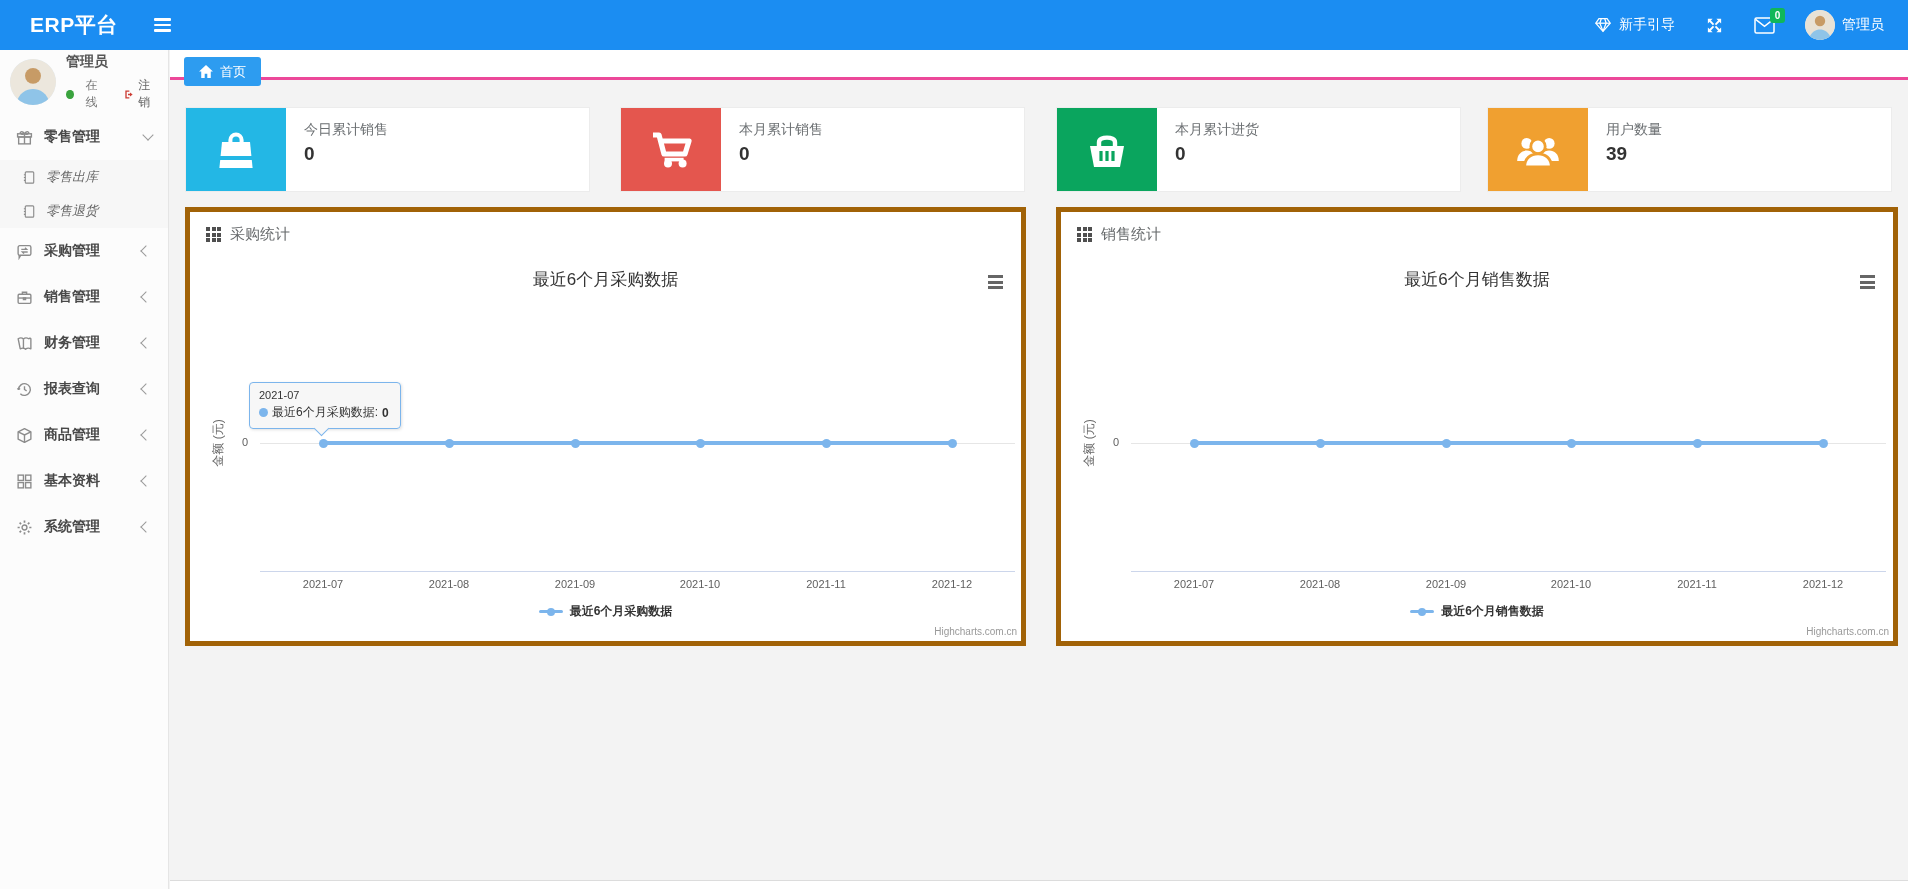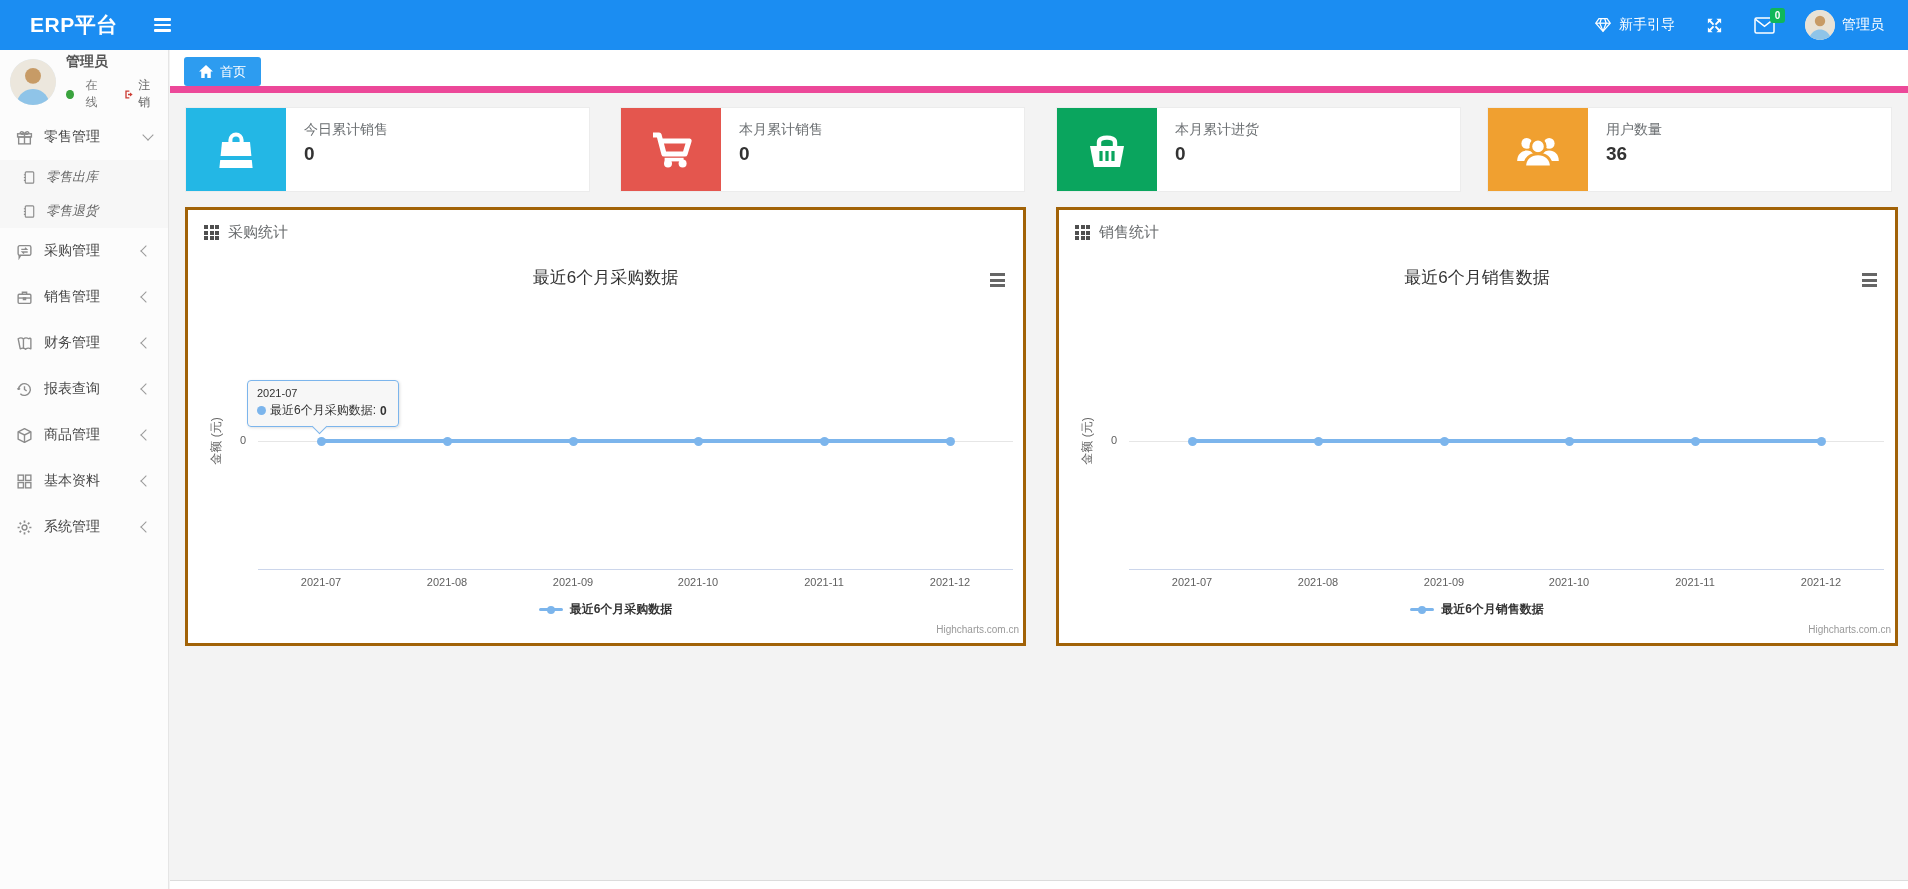--- a/index.html
+++ b/index.html
@@ -24,46 +24,46 @@
 
   
   .sb { position:absolute; top:50px; left:0; width:169px; bottom:0; background:#fcfcfc;
         border-right:1px solid #e5e5e5; }
   .sb-user { height:64px; display:flex; align-items:center; gap:10px; padding:0 10px; }
   .sb-user-name { font-size:14px; color:#555; font-weight:bold; }
   .sb-user-status { display:flex; align-items:center; gap:12px; font-size:12px; color:#777; margin-top:6px; }
   .dot-online { width:9px; height:9px; border-radius:50%; background:#3aa33e; display:inline-block; }
   .logout { display:flex; align-items:center; gap:4px; color:#666; cursor:pointer; margin-left:6px; }
   .menu-item { height:46px; display:flex; align-items:center; padding:0 16px; font-size:14px;
-               color:#484848; font-weight:normal; cursor:pointer; }
+               color:#484848; font-weight:bold; cursor:pointer; }
   .menu-item .mi-icon { width:17px; height:17px; margin-right:11px; color:#8c8c8c; flex:none; }
   .chev { margin-left:auto; width:8px; height:8px; border-right:1.5px solid #9a9a9a; border-bottom:1.5px solid #9a9a9a; flex:none; }
   .chev.down { transform:rotate(45deg); margin-top:-4px; }
   .chev.left { transform:rotate(135deg); margin-right:2px; }
   .submenu { background:#f7f7f7;font-style:italic; }
   .submenu .menu-item { height:34px; font-size:13px; font-weight:normal; color:#666; padding-left:22px; }
   .submenu .mi-icon { width:15px; height:15px; margin-right:9px; }
 
   
-  .crumb { position:absolute; left:170px; right:0; top:50px; height:43px; background:#fff;
-           border-bottom:7px solid #ec4899; }
+  .crumb { position:absolute; left:170px; right:0; top:50px; height:30px; background:#fff;
+           border-bottom:3px solid #ec4899; }
   .tab-home { position:absolute; left:14px; top:7px; height:29px; padding:0 15px; background:#2d9cf0;
               border-radius:3px; color:#fff; font-size:13px; display:flex; align-items:center; gap:7px; cursor:pointer; }
 
   
   .stat-card { position:absolute; top:107px; width:405px; height:85px; background:#fff;
                border:1px solid #ececec; display:flex; }
   .stat-icon { width:100px; height:100%; background:var(--c); display:flex; align-items:center; justify-content:center; flex:none; }
   .stat-icon svg { width:48px; height:48px; }
   .stat-meta { padding:13px 18px; }
   .stat-label { font-size:14px; color:#6b6f72; }
   .stat-value { font-size:19px; font-weight:bold; color:#333; margin-top:4px; }
 
   
-  .panel { position:absolute; top:207px; height:439px; background:#fff; border:3px solid #a16207; }
+  .panel { position:absolute; top:207px; height:439px; background:#fff; border:5px solid #a16207; }
   .panel-hd { display:flex; align-items:center; gap:9px; padding:13px 16px; font-size:15px; color:#676a6c; }
   .th-icon { display:grid; grid-template-columns:repeat(3,4px); grid-gap:1.5px; }
   .th-icon i { width:4px; height:4px; background:#4f4f4f; display:block; }
 
   .hc-title { position:absolute; top:56px; left:0; right:0; text-align:center; font-size:17px; color:#333; }
   .hc-menu { position:absolute; top:60px; right:14px; width:24px; height:20px; background:transparent; border:none;
              display:flex; flex-direction:column; gap:2.5px; align-items:center; justify-content:center; cursor:pointer; }
   .hc-menu i { width:15px; height:3px; background:#666; display:block; }
   .hc-ylabel { position:absolute; left:28px; top:231px; transform:translate(-50%,-50%) rotate(-90deg);
                font-size:12px; color:#666; white-space:nowrap; }
@@ -344,21 +344,21 @@
         <circle cx="17.6" cy="8.7" r="2.7"></circle>
           <path d="M12.8 17.5c0-3.4 2.2-5.2 4.8-5.2s4.8 1.8 4.8 5.2z"></path>
         <g stroke="var(--c)" stroke-width="1.4">
             <circle cx="12" cy="10.2" r="3.6"></circle>
             <path d="M5.3 20.5c0-4.4 3-6.6 6.7-6.6s6.7 2.2 6.7 6.6z"></path>
           </g>
         </svg>
     </div>
     <div class="stat-meta">
       <div class="stat-label">用户数量</div>
-      <div class="stat-value">36</div>
+      <div class="stat-value">39</div>
     </div>
   </div>
 
   <section class="panel" style="left:185px;width:841px">
     <div class="panel-hd">
       <span class="th-icon">
           <i></i>
           <i></i>
           <i></i>
           <i></i>

